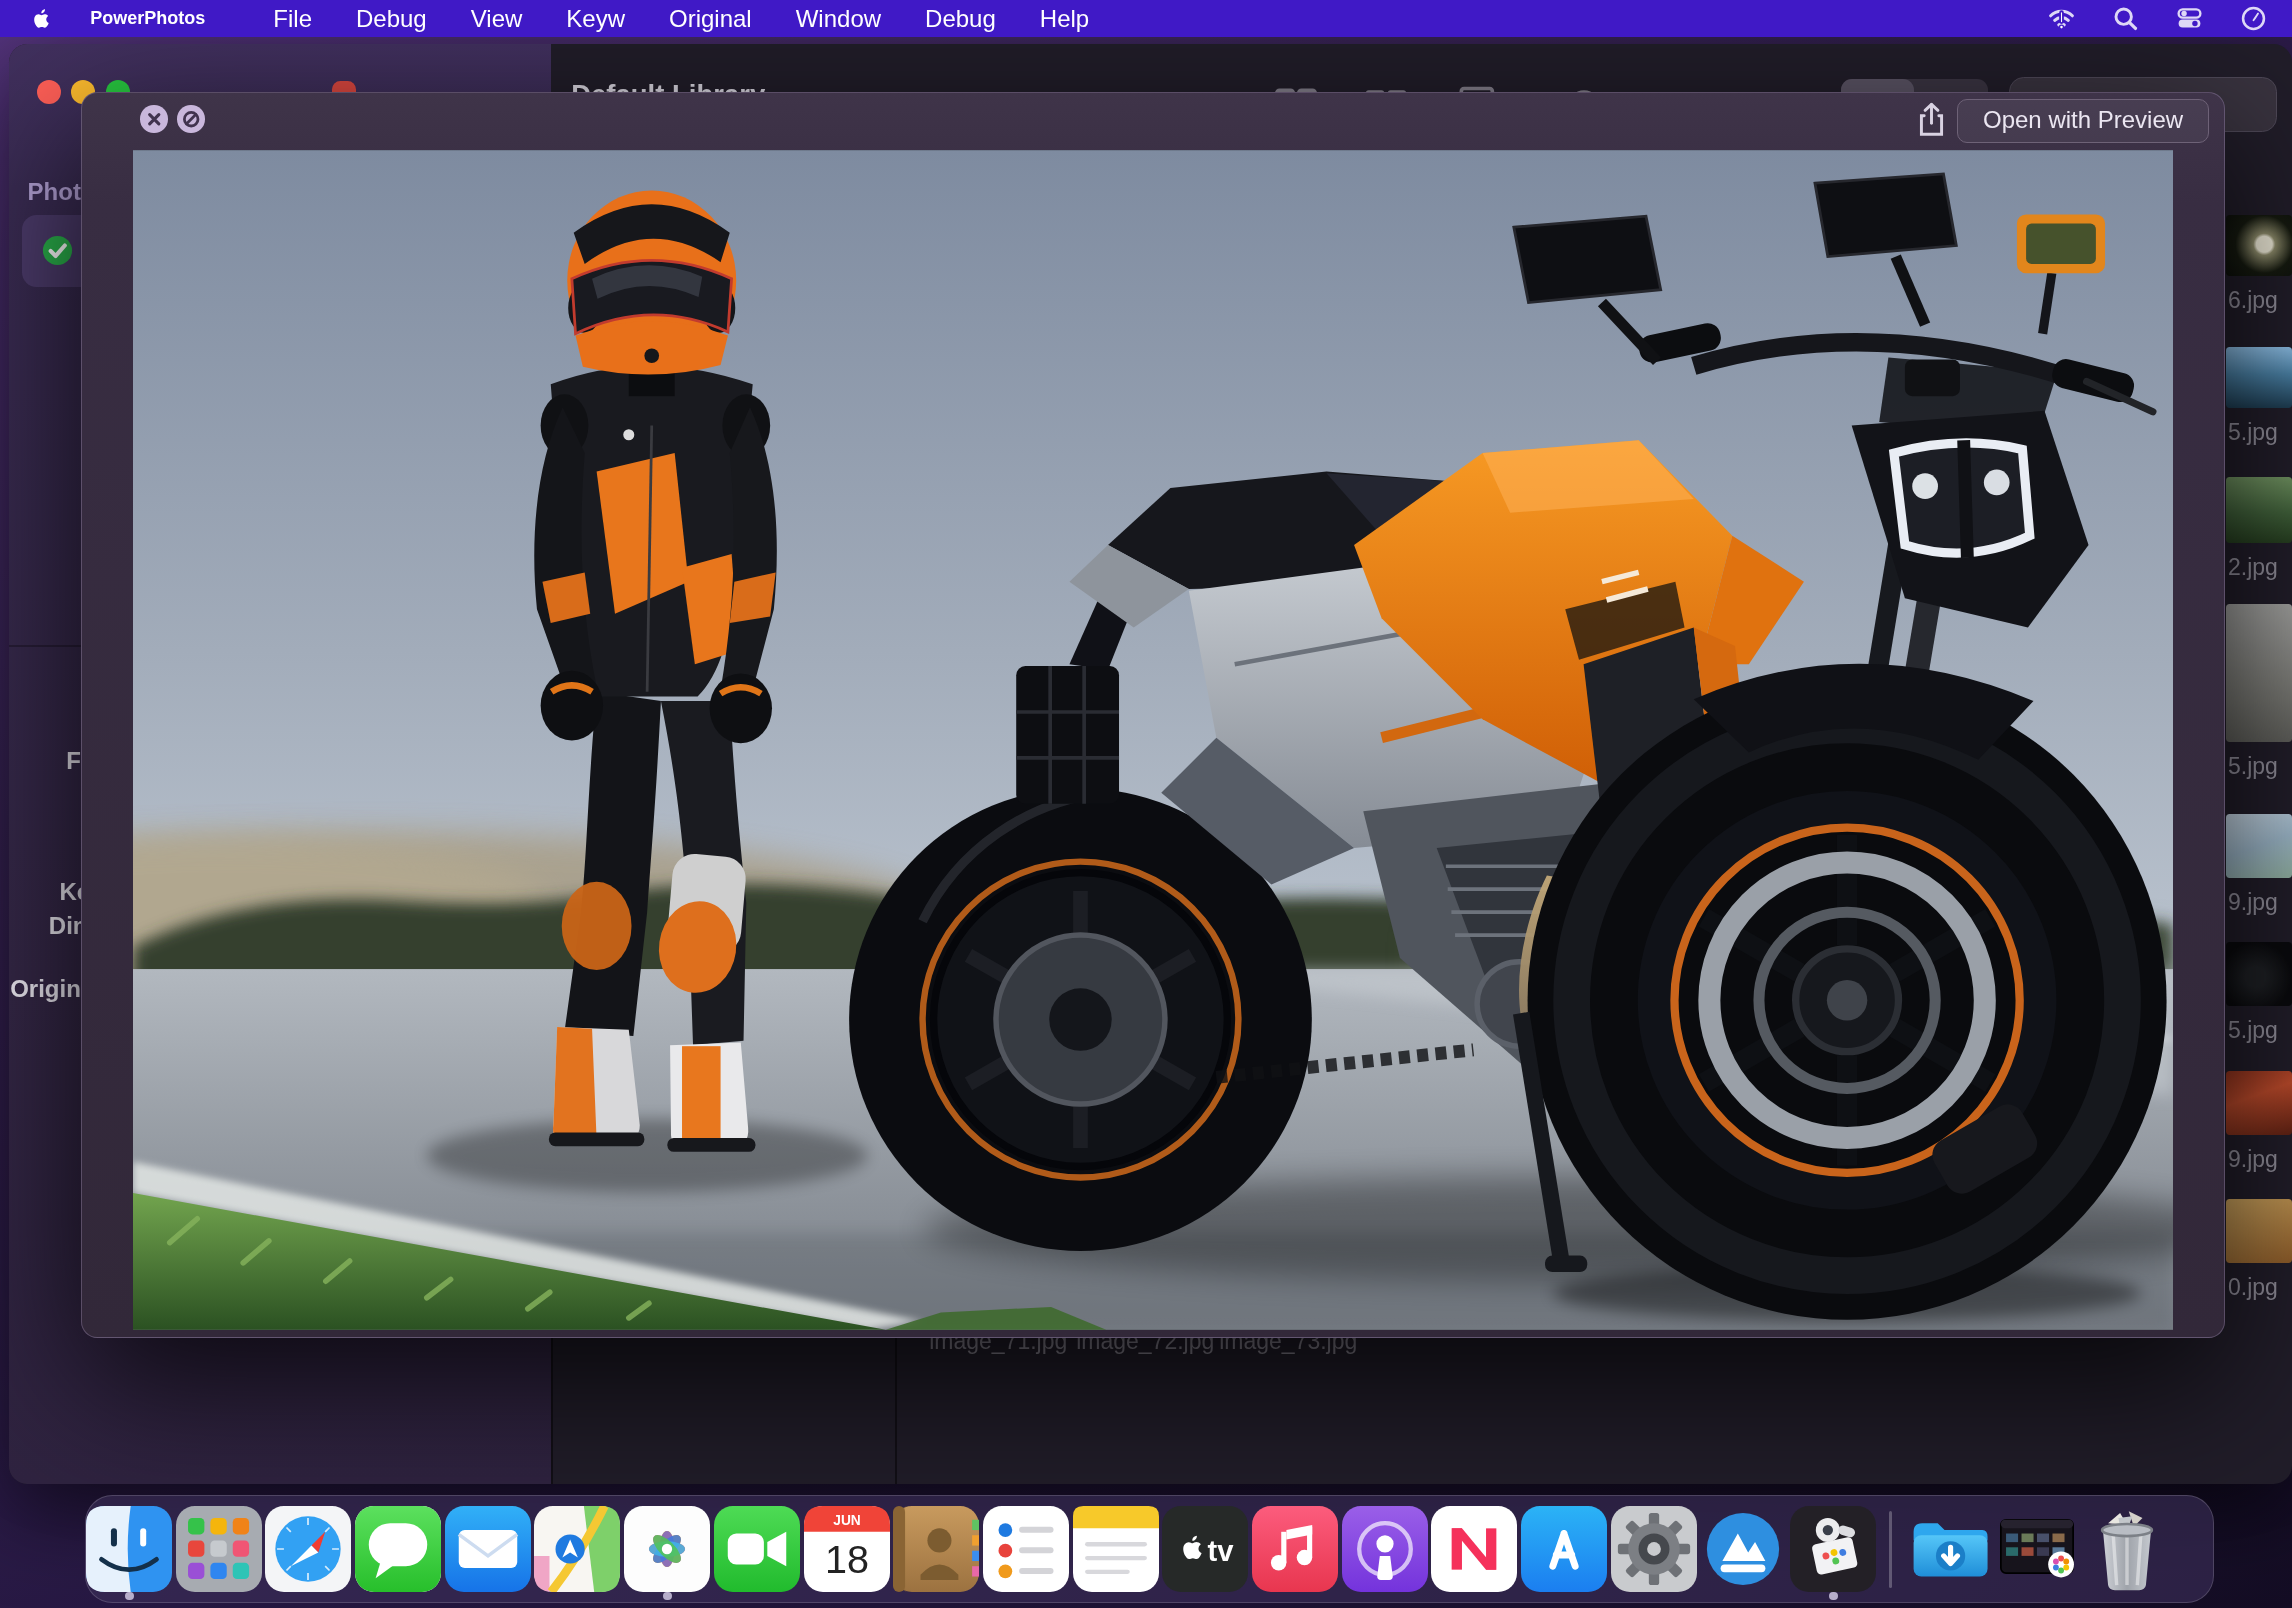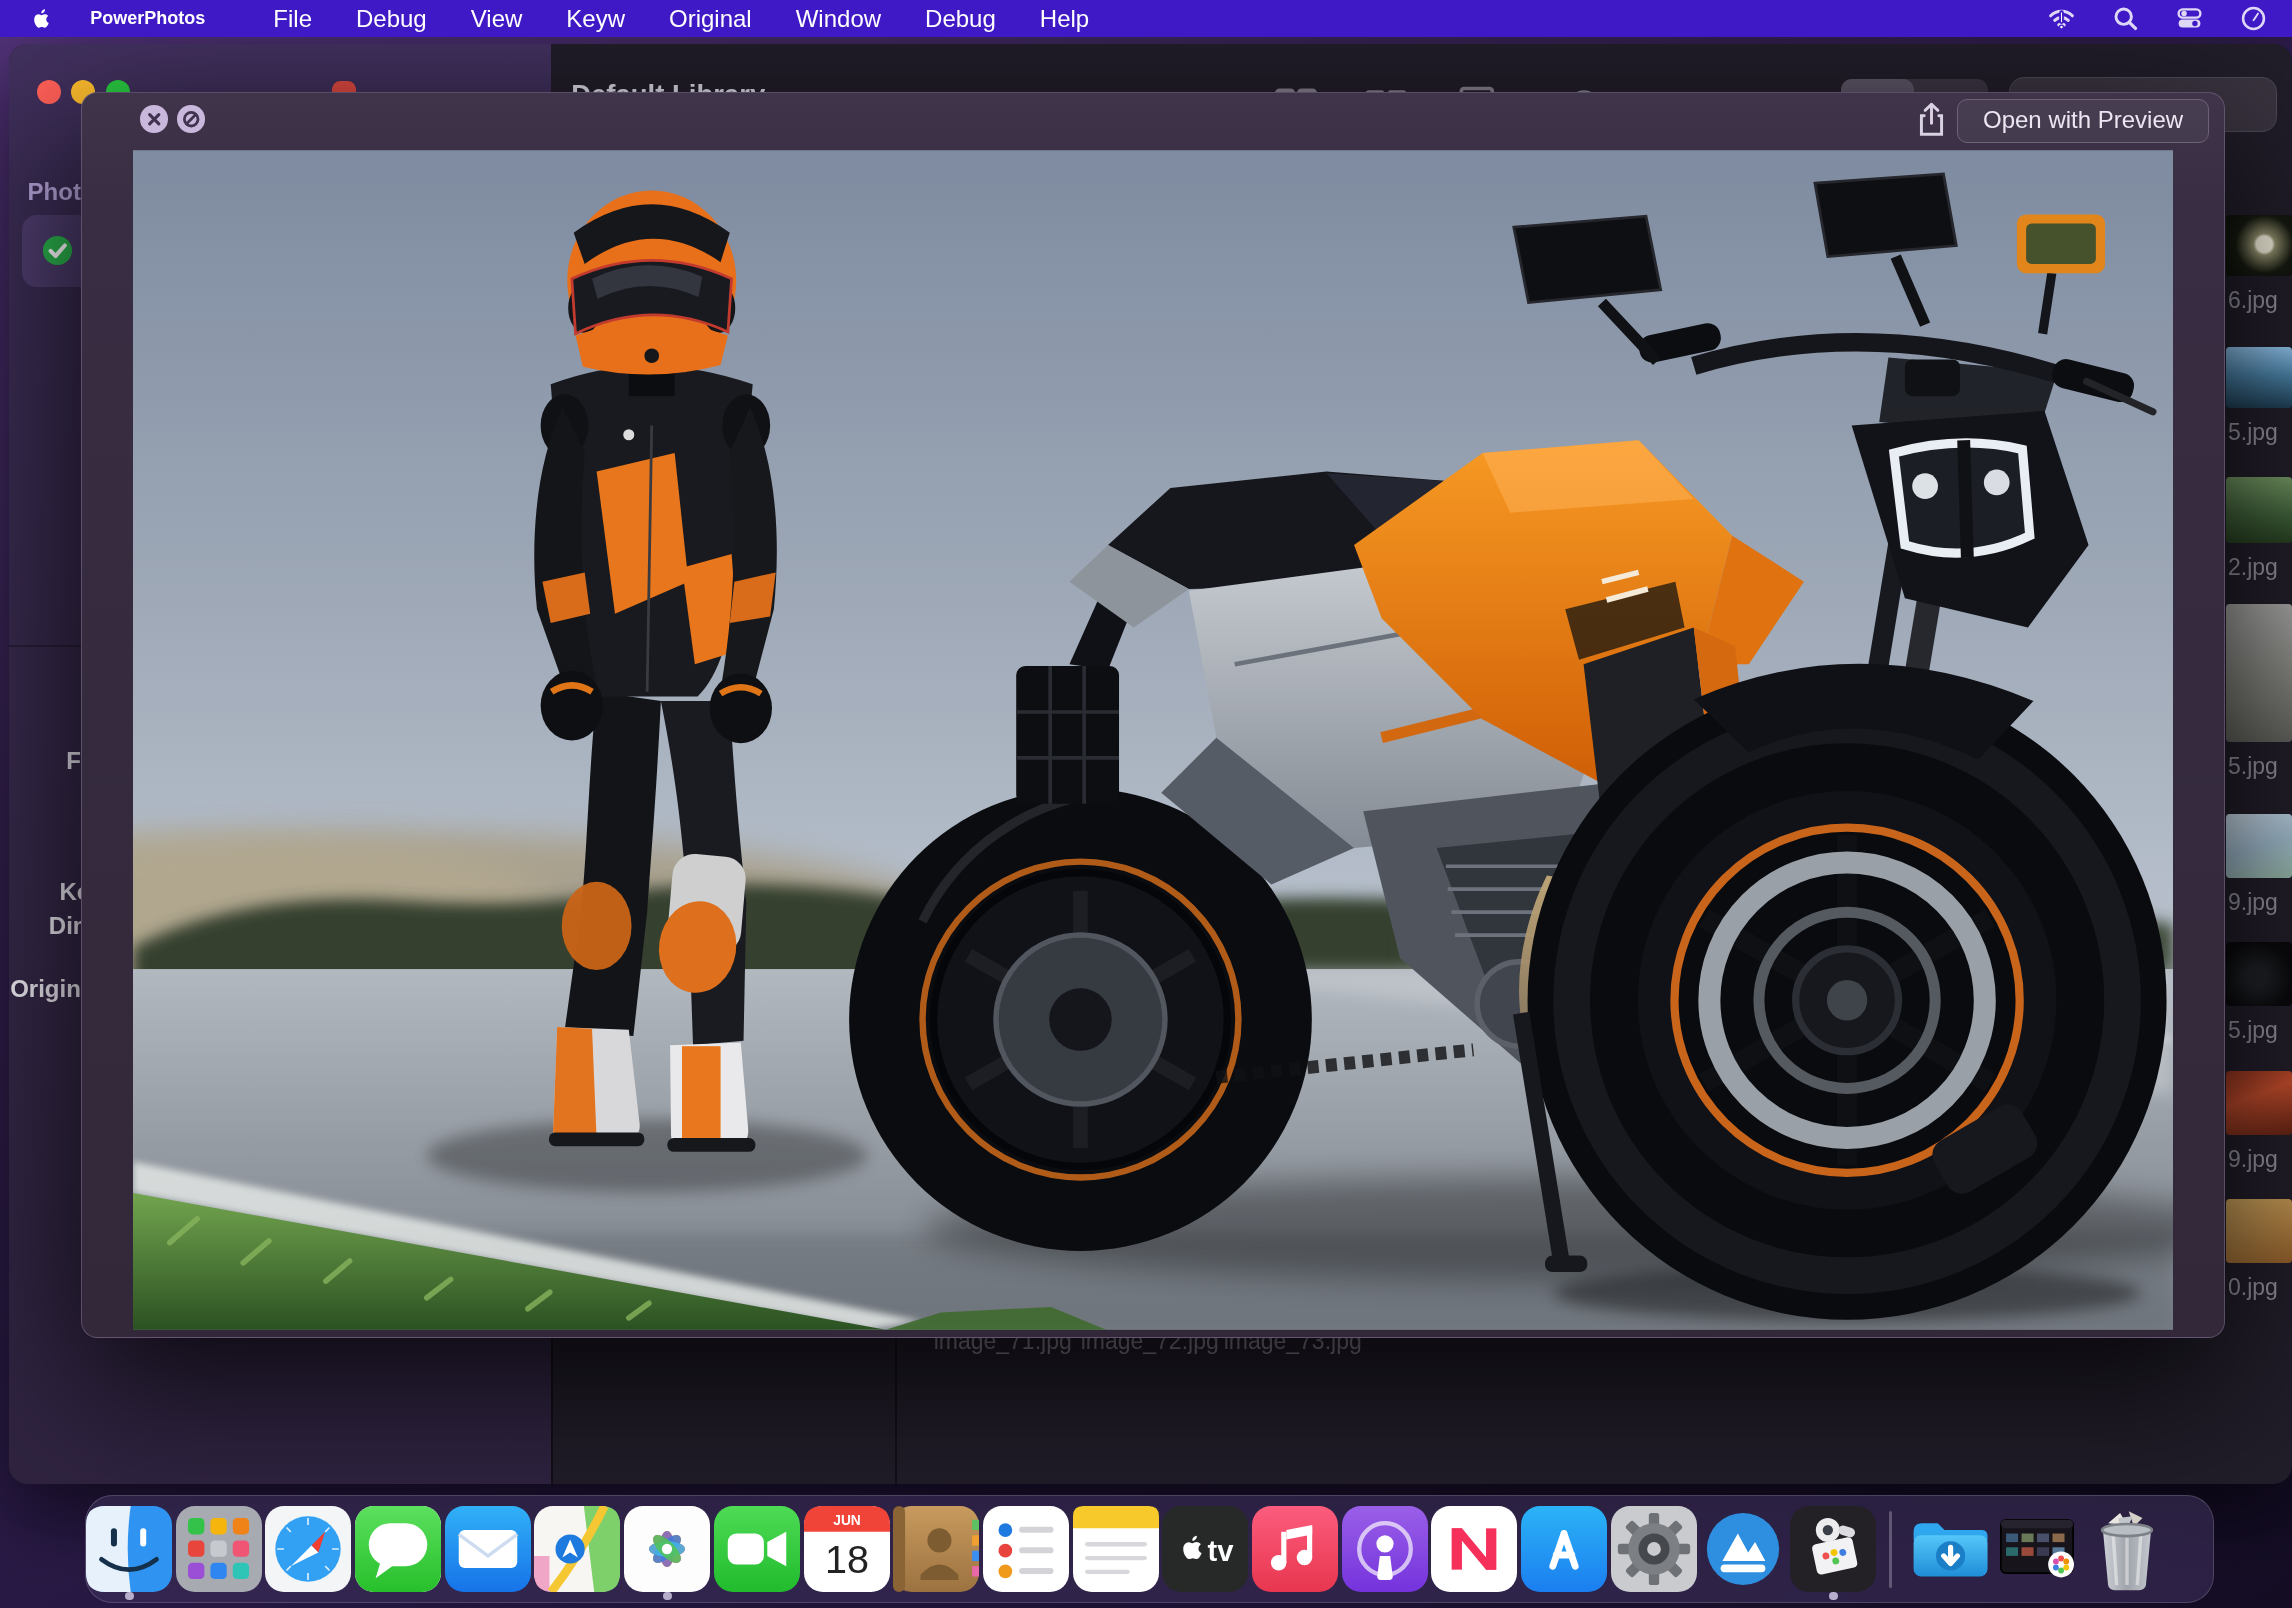--- a/index.html
+++ b/index.html
@@ -26,21 +26,21 @@
   .tb-ico{position:absolute;top:39px;width:46px;height:42px;opacity:.8}
   .red-sliver{position:absolute;left:323px;top:37px;width:24px;height:14.7px;border-radius:8.3px 8.3px 0 0;background:#dd4840}
   .segment{position:absolute;left:1832px;top:35px;width:147px;height:50px;border-radius:11px;background:#3a3442;display:flex}
   .seg-grid{width:73px;height:50px;border-radius:11px;background:#5a5364;display:flex;align-items:center;justify-content:center}
   .seg-list{width:73px;height:50px;display:flex;align-items:center;justify-content:center}
   .search-pill{position:absolute;left:2000px;top:33px;width:266px;height:53px;border-radius:14.7px;
                background:#39333f;border:1.8px solid #4e4857}
   .pp-header{position:absolute;left:18.4px;top:134px;font-size:24px;font-weight:bold;color:#b2a0d4;white-space:nowrap}
   .pp-row{position:absolute;left:13px;top:171px;width:516px;height:72px;border-radius:14.7px;background:#4c3b6b}
   .info-label{position:absolute;left:0;width:113px;text-align:right;font-size:24px;font-weight:bold;color:#ece9f2;white-space:nowrap}
-  .bottom-name{position:absolute;top:1284px;font-size:23px;color:#85818d;width:147px;text-align:center;white-space:nowrap}
+  .bottom-name{position:absolute;top:1284px;font-size:23px;color:#85818d;width:147px;text-align:left;white-space:nowrap}
   .rt{position:absolute;left:2217px;width:75px}
   .rt-thumb{width:66px;border-radius:3.7px}
   .rt-label{font-size:23px;color:#908d99;margin-top:11px;padding-left:1.8px}
   .th-daisy{background:radial-gradient(circle at 58% 48%,#ece8d6 0 16%,#8c8a6a 22%,#161a10 58%,#0d100b)}
   .th-lake{background:linear-gradient(180deg,#8cbde4 0%,#4a80a4 45%,#1e3d52 100%)}
   .th-forest{background:linear-gradient(180deg,#6f9160 0%,#40603a 55%,#263e20 100%)}
   .th-fabric{background:linear-gradient(180deg,#a0a09e 0%,#74746f 70%,#5e5e5a 100%)}
   .th-leaves{background:linear-gradient(160deg,#c6d6e4 0%,#9cb6c8 50%,#8fae9e 100%)}
   .th-dark{background:radial-gradient(circle at 45% 55%,#1e2024 0 20%,#0a0a0d 70%)}
   .th-autumn{background:linear-gradient(160deg,#93351f 0%,#bb4a2b 40%,#5e2113 100%)}

